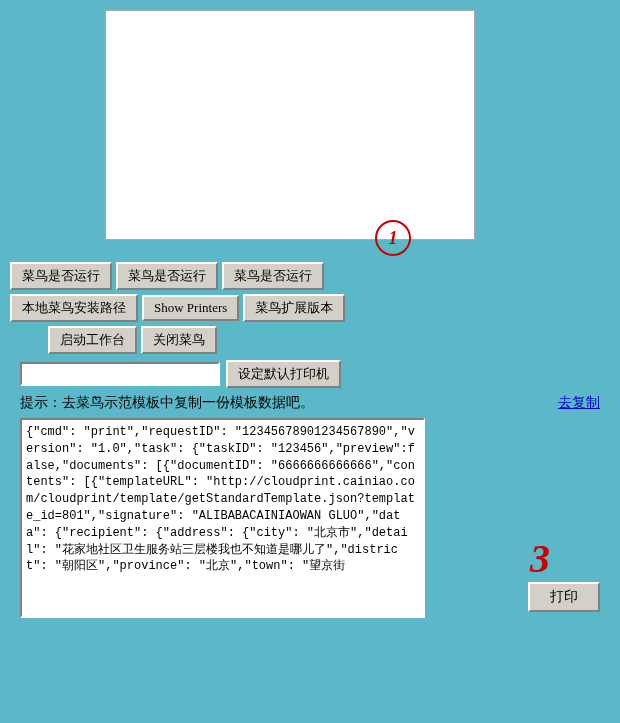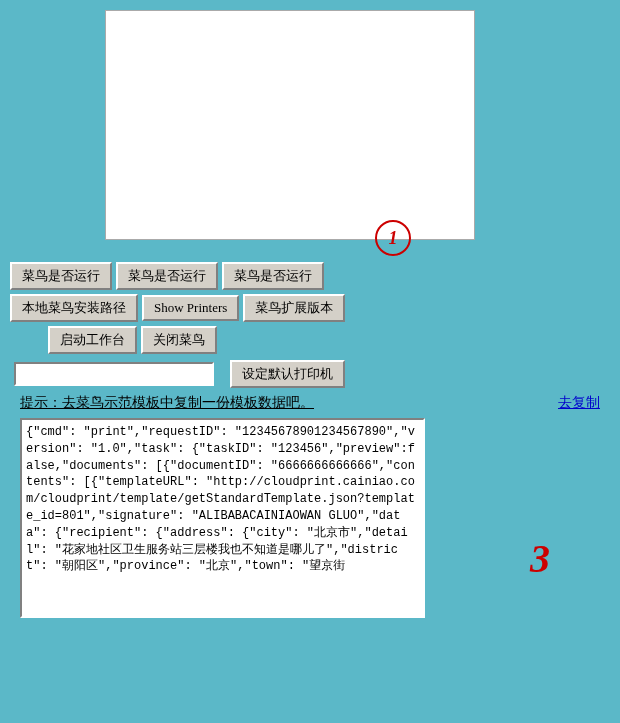--- a/index.html
+++ b/index.html
@@ -79,22 +79,22 @@
       font-size: 18px;
       font-weight: bold;
       font-style: italic;
       font-family: Georgia, serif;
     }
 
     
     .printer-input-row {
       display: flex;
       align-items: center;
-      gap: 16px;
-      margin: 6px 10px 4px 4px;
+      gap: 6px;
+      margin: 6px 10px 4px 10px;
     }
 
     .printer-input {
       width: 200px;
       height: 24px;
       border: 2px solid;
       border-color: #808080 #ffffff #ffffff #808080;
       background: white;
       font-size: 13px;
       font-family: SimSun, '宋体', serif;
@@ -102,21 +102,20 @@
     }
 
     
     .hint-row {
       display: flex;
       align-items: flex-end;
       justify-content: space-between;
       margin: 6px 10px 6px 10px;
       font-size: 14px;
       color: #000;
-      text-decoration: underline;
     }
 
     .hint-text {
       color: #000;
     }
 
     .hint-link {
       color: #0000cc;
       text-decoration: underline;
       cursor: pointer;
@@ -256,16 +255,19 @@
     </div>
 
     <div class="json-section">
       <textarea class="json-textarea" style="">{"cmd": "print","requestID": "12345678901234567890","version": "1.0","task": {"taskID": "123456","preview":false,"documents": [{"documentID": "6666666666666","contents": [{"templateURL": "http://cloudprint.cainiao.com/cloudprint/template/getStandardTemplate.json?template_id=801","signature": "ALIBABACAINIAOWAN GLUO","data": {"recipient": {"address": {"city": "北京市","detail": "花家地社区卫生服务站三层楼我也不知道是哪儿了","district": "朝阳区","province": "北京","town": "望京街</textarea>
     </div>
 
     <div class="annotation-3">
       <span>3</span>
     </div>
 
+    <div class="print-btn-container">
+      <button class="print-btn">打印</button>
+    </div>
 
   </div>
 
 </div>
 
 </body></html>

